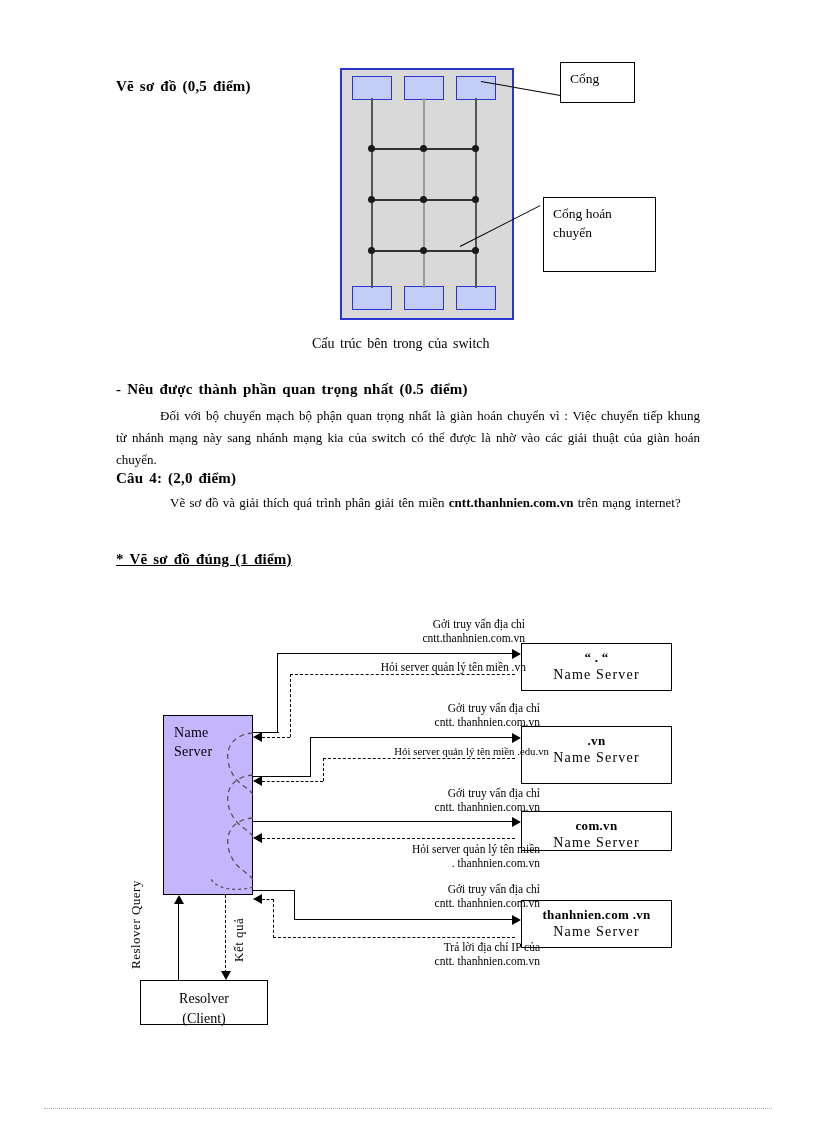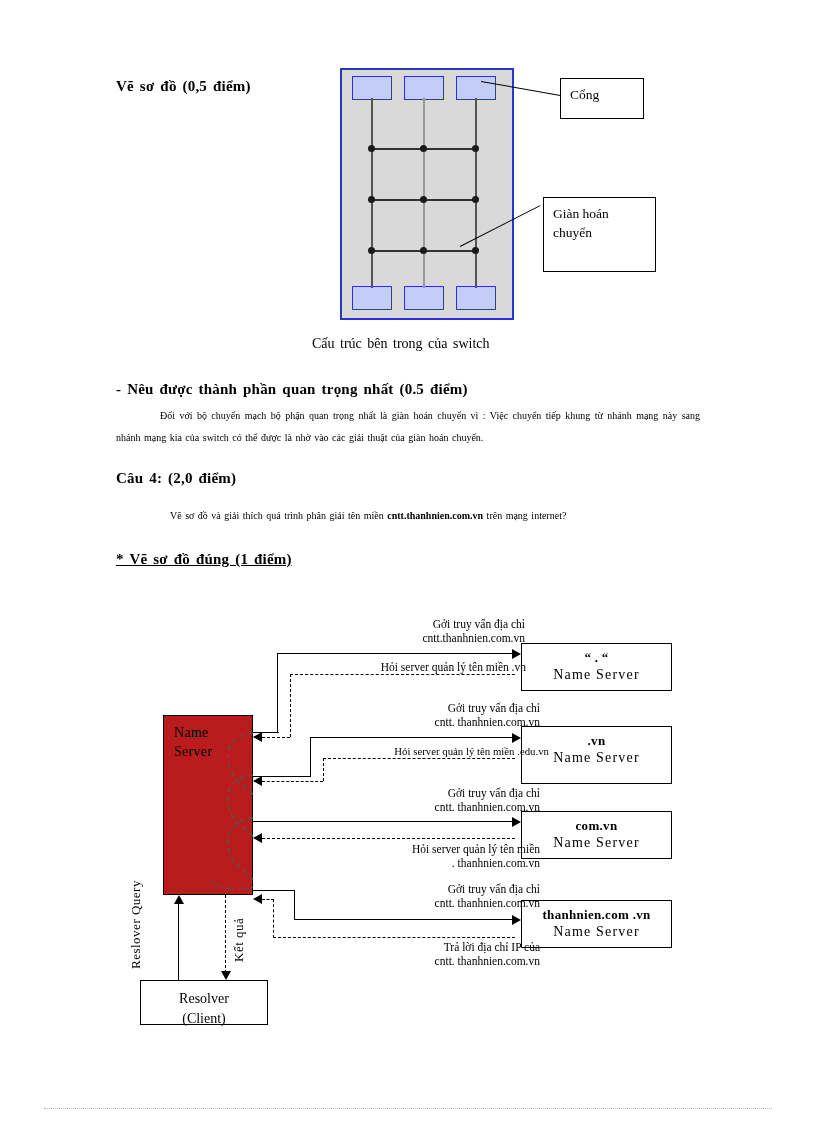--- a/index.html
+++ b/index.html
@@ -17,21 +17,21 @@
     width: 816px;
     height: 1123px;
     background: #ffffff;
     overflow: hidden;
   }
 
   
   .txt { position: absolute; }
   .bold { font-weight: bold; }
   .para {
-    font-size: 10px;
+    font-size: 13px;
     line-height: 22px;
     text-align: justify;
     word-spacing: 1px;
   }
   .heading {
     font-size: 15px;
     font-weight: bold;
     letter-spacing: 0.2px;
     word-spacing: 2px;
   }
@@ -118,21 +118,21 @@
     letter-spacing: 0.3px;
   }
   .ns-bot {
     font-size: 14px;
     line-height: 18px;
     letter-spacing: 1.2px;
   }
   .local-ns {
     position: absolute;
     border: 1.4px solid #000000;
-    background: #b91c1c;
+    background: #c4b5fd;
     box-sizing: border-box;
     font-size: 14px;
     line-height: 19px;
     padding: 7px 4px 0 10px;
     letter-spacing: 0.3px;
   }
   .client-box {
     position: absolute;
     border: 1.4px solid #000000;
     background: #ffffff;
@@ -235,39 +235,39 @@
     <div class="xdot" style="left:130px; top:75px;"></div>
     <div class="xdot" style="left:26px; top:126px;"></div>
     <div class="xdot" style="left:78px; top:126px;"></div>
     <div class="xdot" style="left:130px; top:126px;"></div>
     <div class="xdot" style="left:26px; top:177px;"></div>
     <div class="xdot" style="left:78px; top:177px;"></div>
     <div class="xdot" style="left:130px; top:177px;"></div>
   </div>
 
   <div class="leader" style="left:481px; top:81px; width:82px; transform:rotate(10deg);"></div>
-  <div class="callout-box" style="left:560px; top:78px; width:84px; height:41px;font-family:Liberation Serif, serif;">
+  <div class="callout-box" style="left:560px; top:62px; width:75px; height:41px;font-family:Liberation Serif, serif;">
     <span>Cổng</span>
   </div>
 
   <div class="leader" style="left:460px; top:246px; width:90px; transform:rotate(-27deg);"></div>
   <div class="callout-box" style="left:543px; top:197px; width:113px; height:75px;">
-      <div>Giàn hoán</div>
+      <div>Cổng hoán</div>
       <div>chuyển</div>
     </div>
 
   <div class="figcap" style="left:312px; top:336px;">Cấu trúc bên trong của switch</div>
 
   <div class="txt heading" style="left:116px; top:381px;">- Nêu được thành phần quan trọng nhất (0.5 điểm)</div>
 
   <div class="txt para indent" style="left:116px; top:405px; width:584px;">Đối với bộ chuyển mạch bộ phận quan trọng nhất là giàn hoán chuyển vì : Việc chuyển tiếp khung từ nhánh mạng này sang nhánh mạng kia của switch có thể được là nhờ vào các giải thuật của giàn hoán chuyển.</div>
 
   <div class="txt heading" style="left:116px; top:470px;">Câu 4: (2,0 điểm)</div>
 
-  <div class="txt para" style="left:170px; top:492px; width:530px;margin-top:13px;">
+  <div class="txt para" style="left:170px; top:492px; width:530px;">
     <span>Vẽ sơ đồ và giải thích quá trình phân giải tên miền </span><span class="bold">cntt.thanhnien.com.vn</span><span> trên mạng internet?</span>
   </div>
 
   <div class="txt heading" style="left:116px; top:551px;text-decoration:underline;">* Vẽ sơ đồ đúng (1 điểm)</div>
 
   <div class="txt para" style="left:116px; top:570px; width:584px;">
     <span style="display:inline-block; width:44px;"></span>
   </div>
 
   <div id="dns-fig">
@@ -275,21 +275,21 @@
     <div class="ns-box" style="left:521px; top:31px; width:151px; height:48px;">
       <div class="ns-top">“ . “</div>
       <div class="ns-bot">Name Server</div>
     </div>
 
     <div class="ns-box" style="left:521px; top:114px; width:151px; height:58px;">
       <div class="ns-top">.vn</div>
       <div class="ns-bot">Name Server</div>
     </div>
 
-    <div class="ns-box" style="left:521px; top:199px; width:151px; height:48px;">
+    <div class="ns-box" style="left:521px; top:199px; width:151px; height:40px;">
       <div class="ns-top">com.vn</div>
       <div class="ns-bot">Name Server</div>
     </div>
 
     <div class="ns-box" style="left:521px; top:288px; width:151px; height:48px;">
       <div class="ns-top">thanhnien.com  .vn</div>
       <div class="ns-bot">Name Server</div>
     </div>
 
     <div class="local-ns" style="left:163px; top:103px; width:90px; height:180px;">

